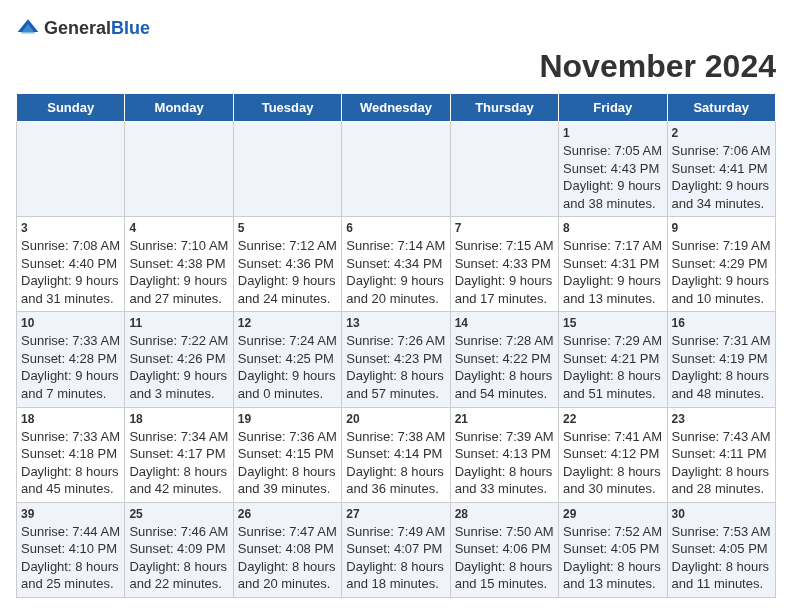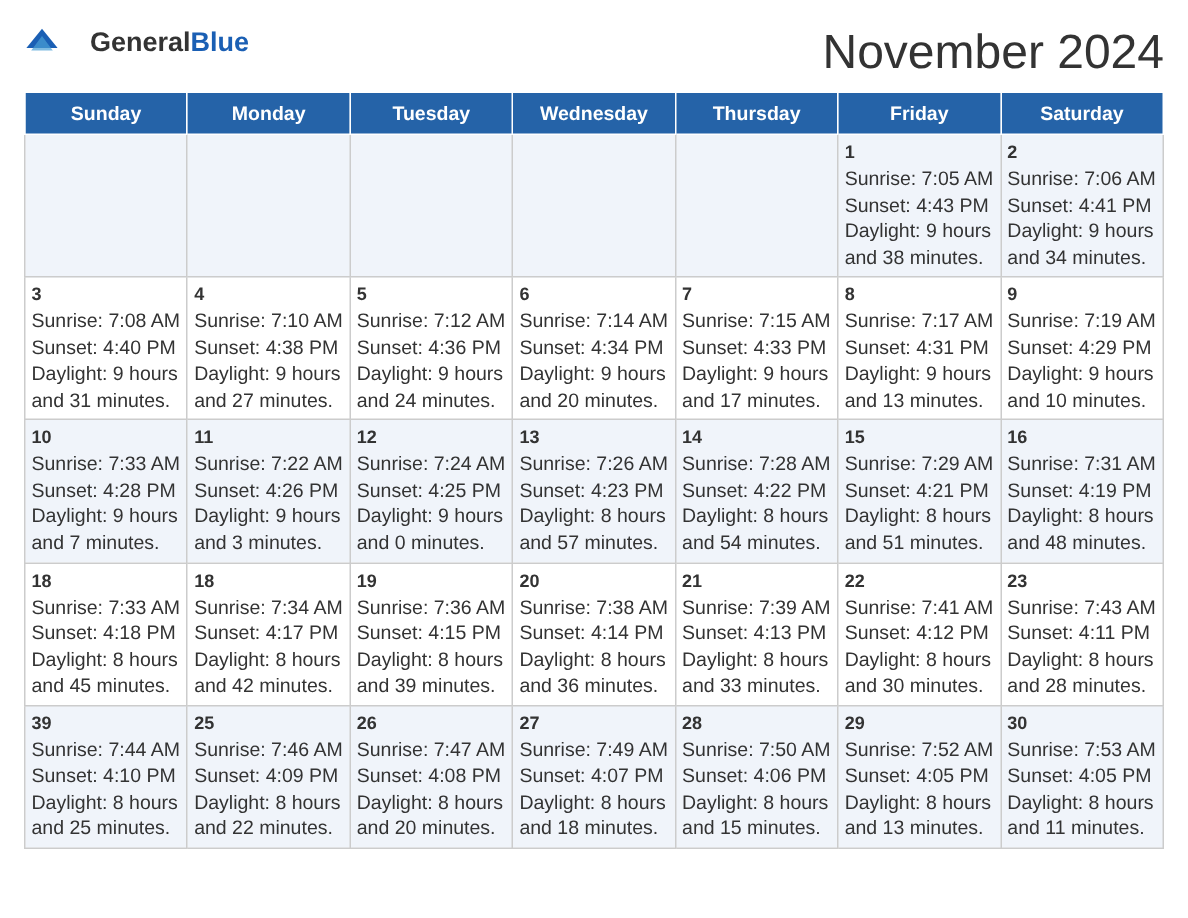--- a/index.html
+++ b/index.html
@@ -12,33 +12,34 @@
     }
     .header-area {
       display: flex;
       justify-content: space-between;
       align-items: flex-start;
       margin-bottom: 8px;
     }
     .logo {
       display: flex;
       align-items: center;
-      gap: 20px;
+      gap: 4px;
     }
     .logo-icon {
       width: 24px;
       height: 24px;
     }
     .title-area {
       text-align: right;
     }
     .month-title {
       font-size: 32px;
-      font-weight: normal;
+      font-weight: bold;
       color: #333;
+      margin-top: 32px;
     }
     .location-title {
       font-size: 14px;
       color: #555;
     }
     table {
       width: 100%;
       border-collapse: collapse;
       table-layout: fixed;
     }

